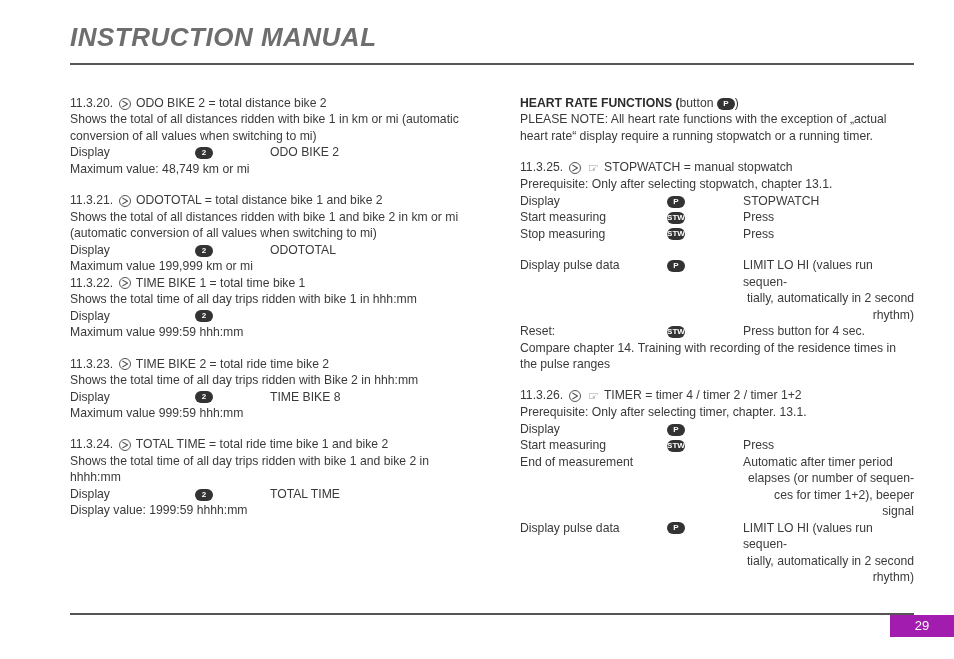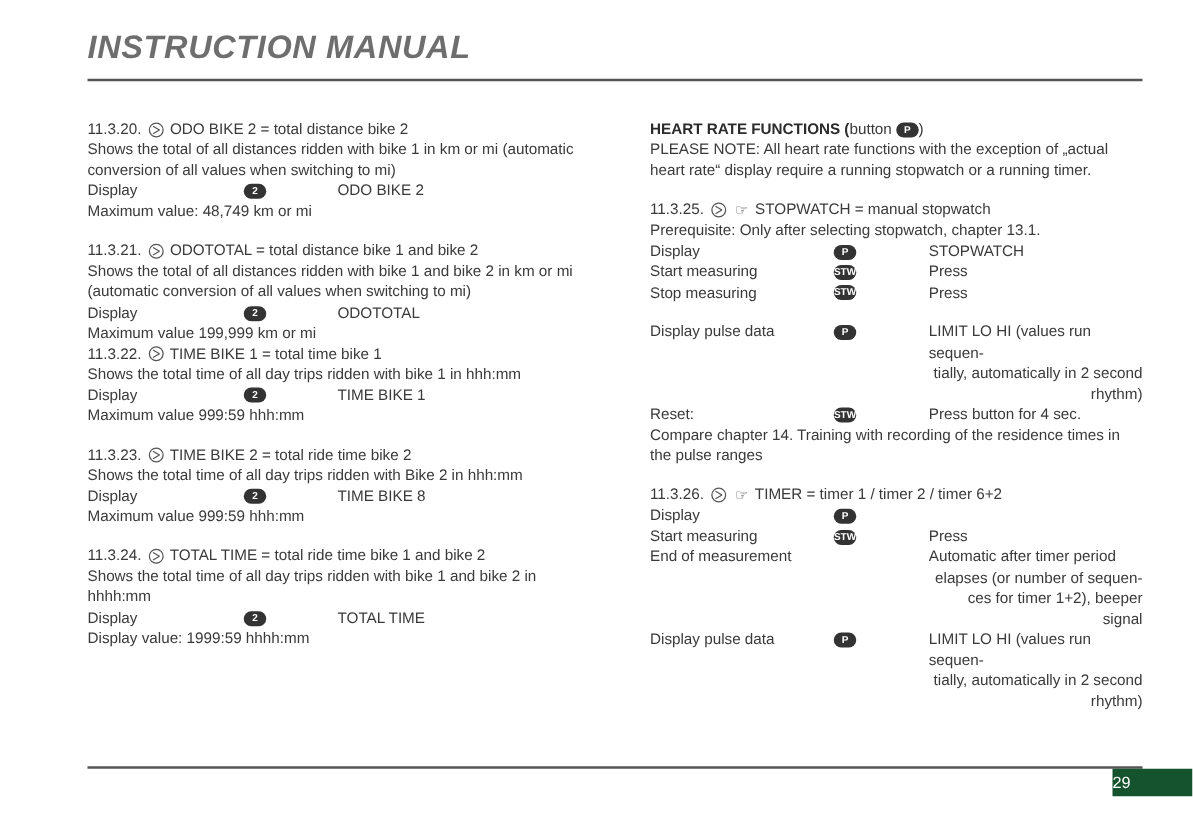--- a/index.html
+++ b/index.html
@@ -99,26 +99,27 @@
     height: 32px;
   }
   .footer-line {
     border-top: 2px solid #555;
     margin: 0 40px 0 70px;
   }
   .page-num {
     position: absolute;
     right: 0;
     top: 2px;
-    background: #14532d;
+    background: #a21caf;
     color: #fff;
     font-size: 13px;
     width: 64px;
     height: 22px;
     line-height: 22px;
+    text-align: center;
   }
 </style>
 </head>
 <body>
 
 <div class="page">
   <h1 class="title">INSTRUCTION MANUAL</h1>
   <hr class="hr">
 
   <div class="columns">
@@ -154,21 +155,20 @@
 
       <p>
         <span>11.3.22.</span>
         <span class="icon icon-bike"></span>
         <span>TIME BIKE 1 = total time bike 1</span>
       </p>
       <p>Shows the total time of all day trips ridden with bike 1 in hhh:mm</p>
       <div class="row">
         <span class="label">Display</span>
         <span class="mid"><span class="icon-oval">2</span></span>
-        <span class="val">TIME BIKE 1</span>
       </div>
       <p>Maximum value 999:59 hhh:mm</p>
 
       <div class="sp"></div>
 
       <p>
         <span>11.3.23.</span>
         <span class="icon icon-bike"></span>
         <span>TIME BIKE 2 = total ride time bike 2</span>
       </p>
@@ -241,22 +241,23 @@
         <span class="val">Press button for 4 sec.</span>
       </div>
       <p>Compare chapter 14. Training with recording of the residence times in the pulse ranges</p>
 
       <div class="sp"></div>
 
       <p>
         <span>11.3.26.</span>
         <span class="icon icon-bike"></span>
         <span class="icon icon-hand">☞</span>
-        <span>TIMER = timer 1 / timer 2 / timer 6+2</span>
-      </p>
+        <span>TIMER = timer 4 / timer 2 / timer 1+2</span>
+      </p>
+      <p>Prerequisite: Only after selecting timer, chapter. 13.1.</p>
       <div class="row row2">
         <span class="label">Display</span>
         <span class="mid"><span class="icon-oval">P</span></span>
         <span class="val"></span>
       </div>
       <div class="row row2">
         <span class="label">Start measuring</span>
         <span class="mid"><span class="icon-oval">STW</span></span>
         <span class="val">Press</span>
       </div>

